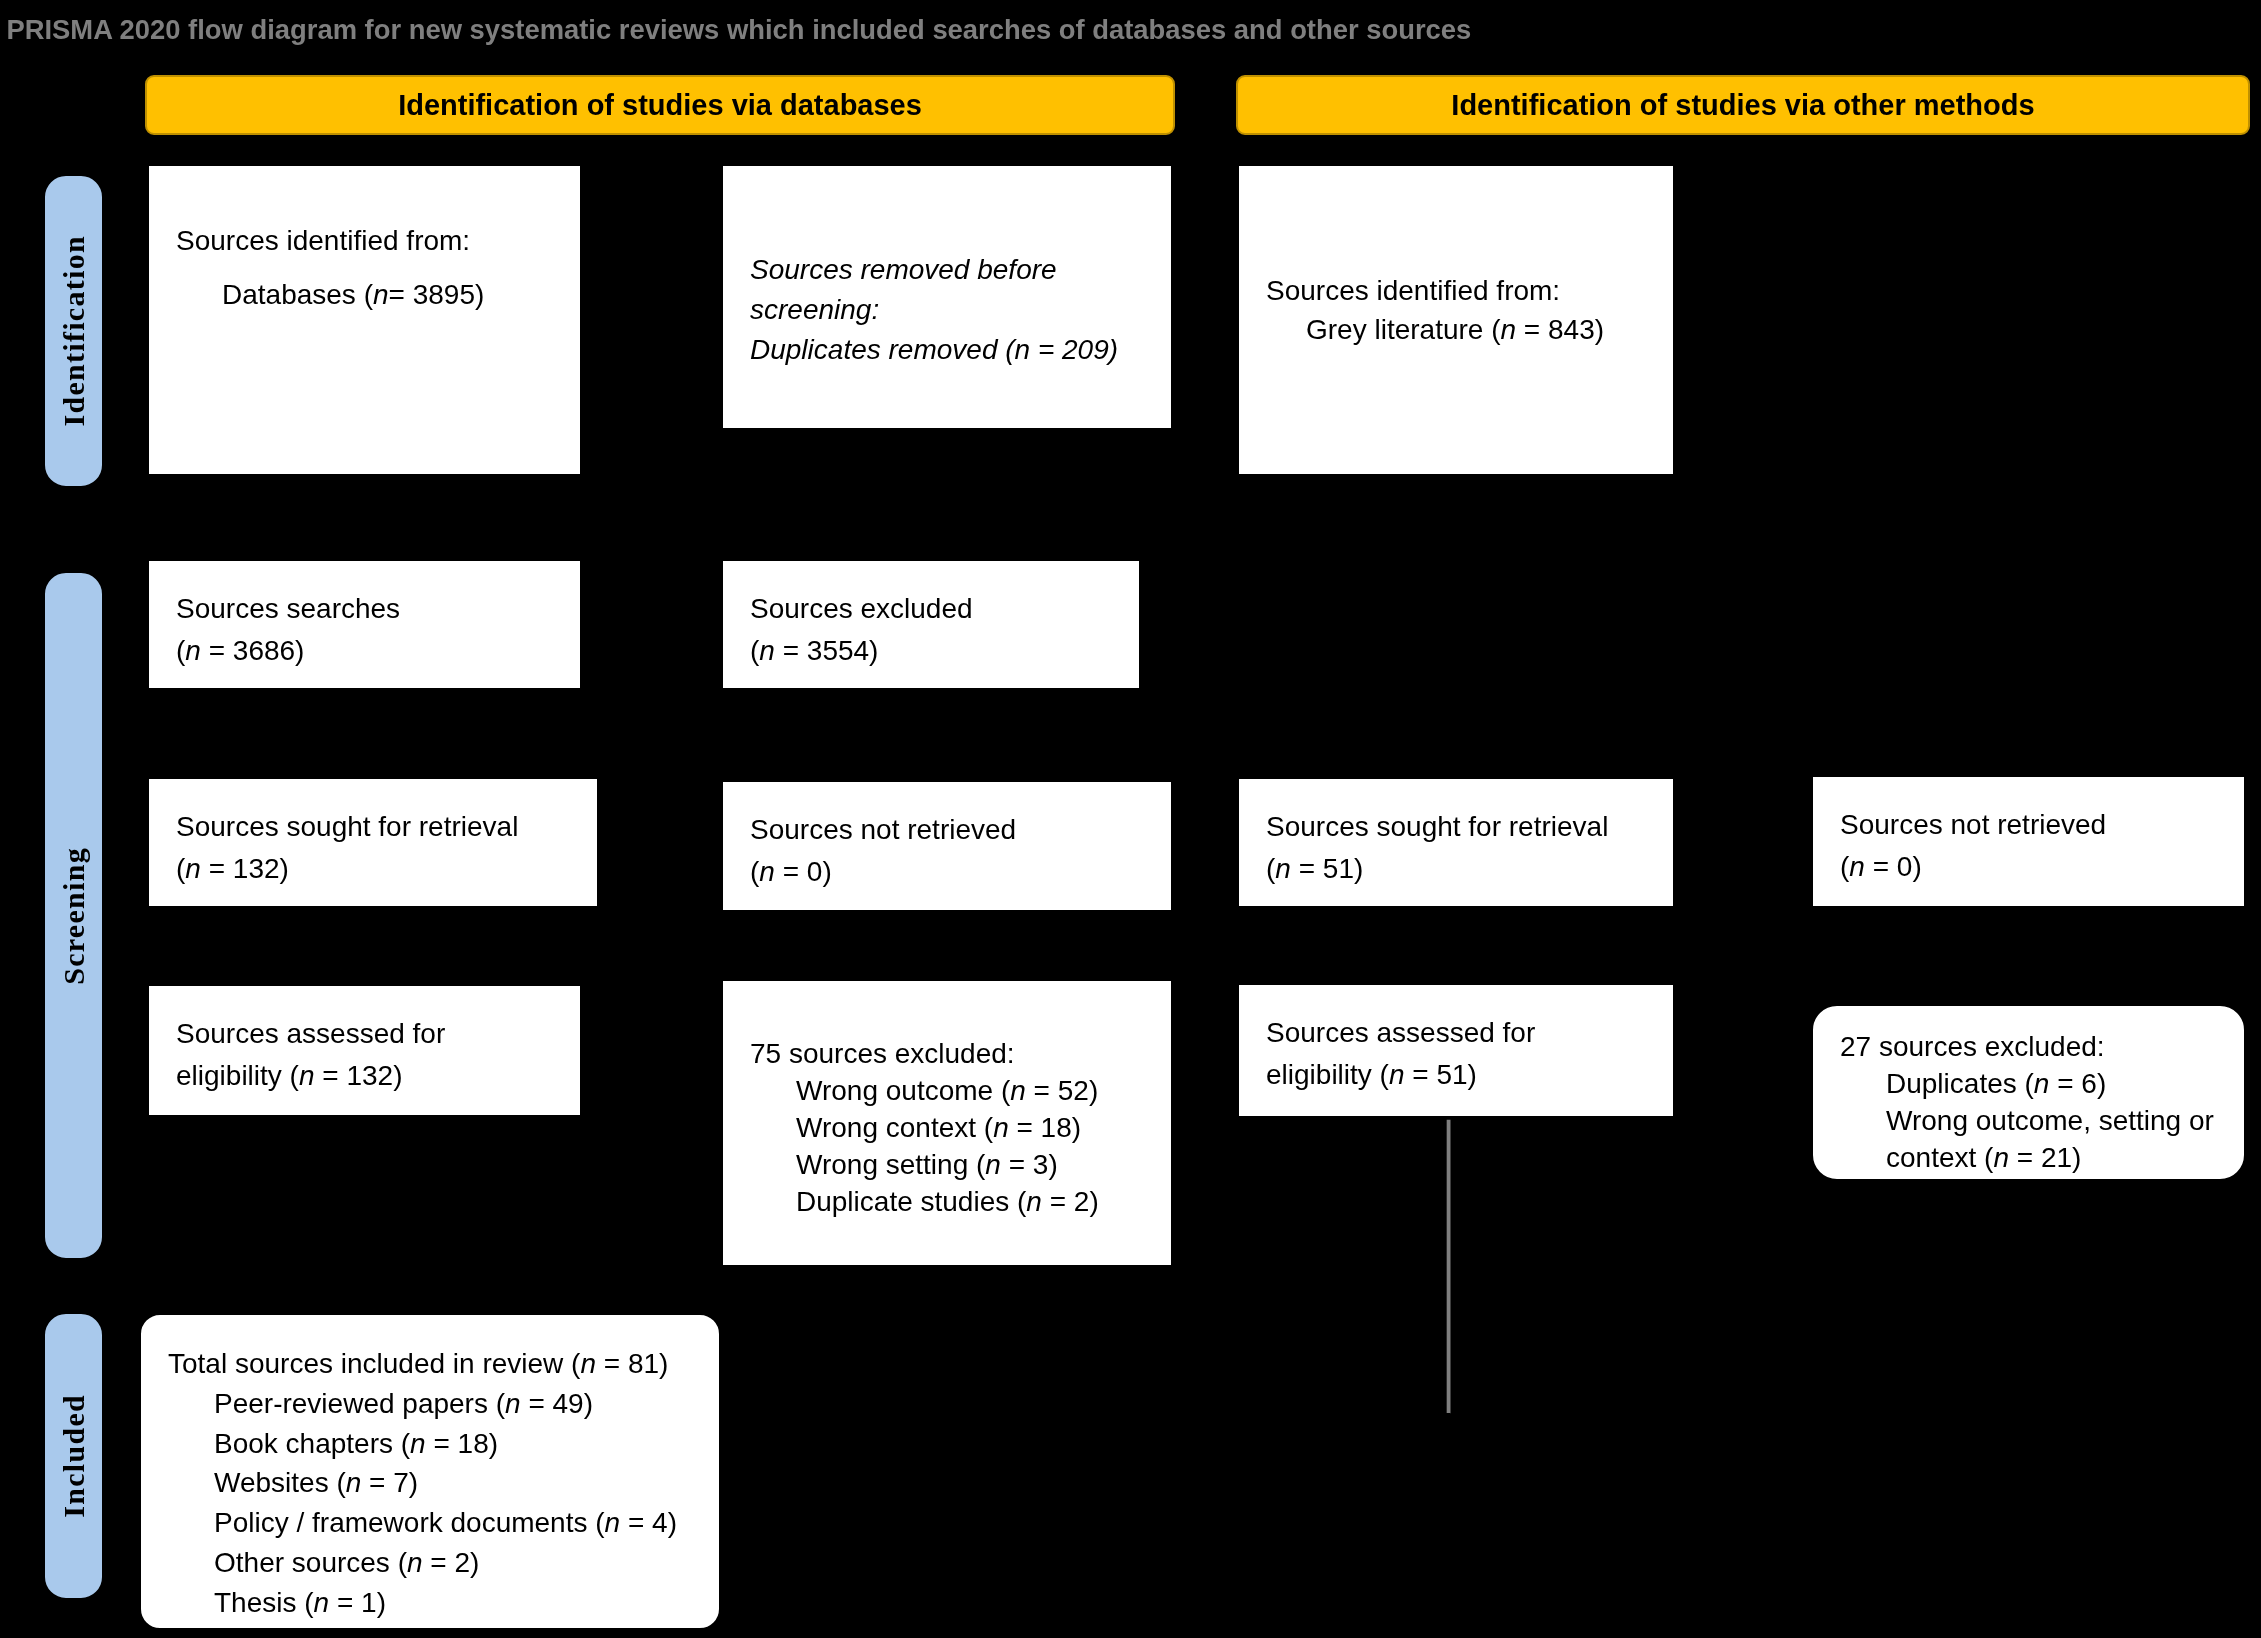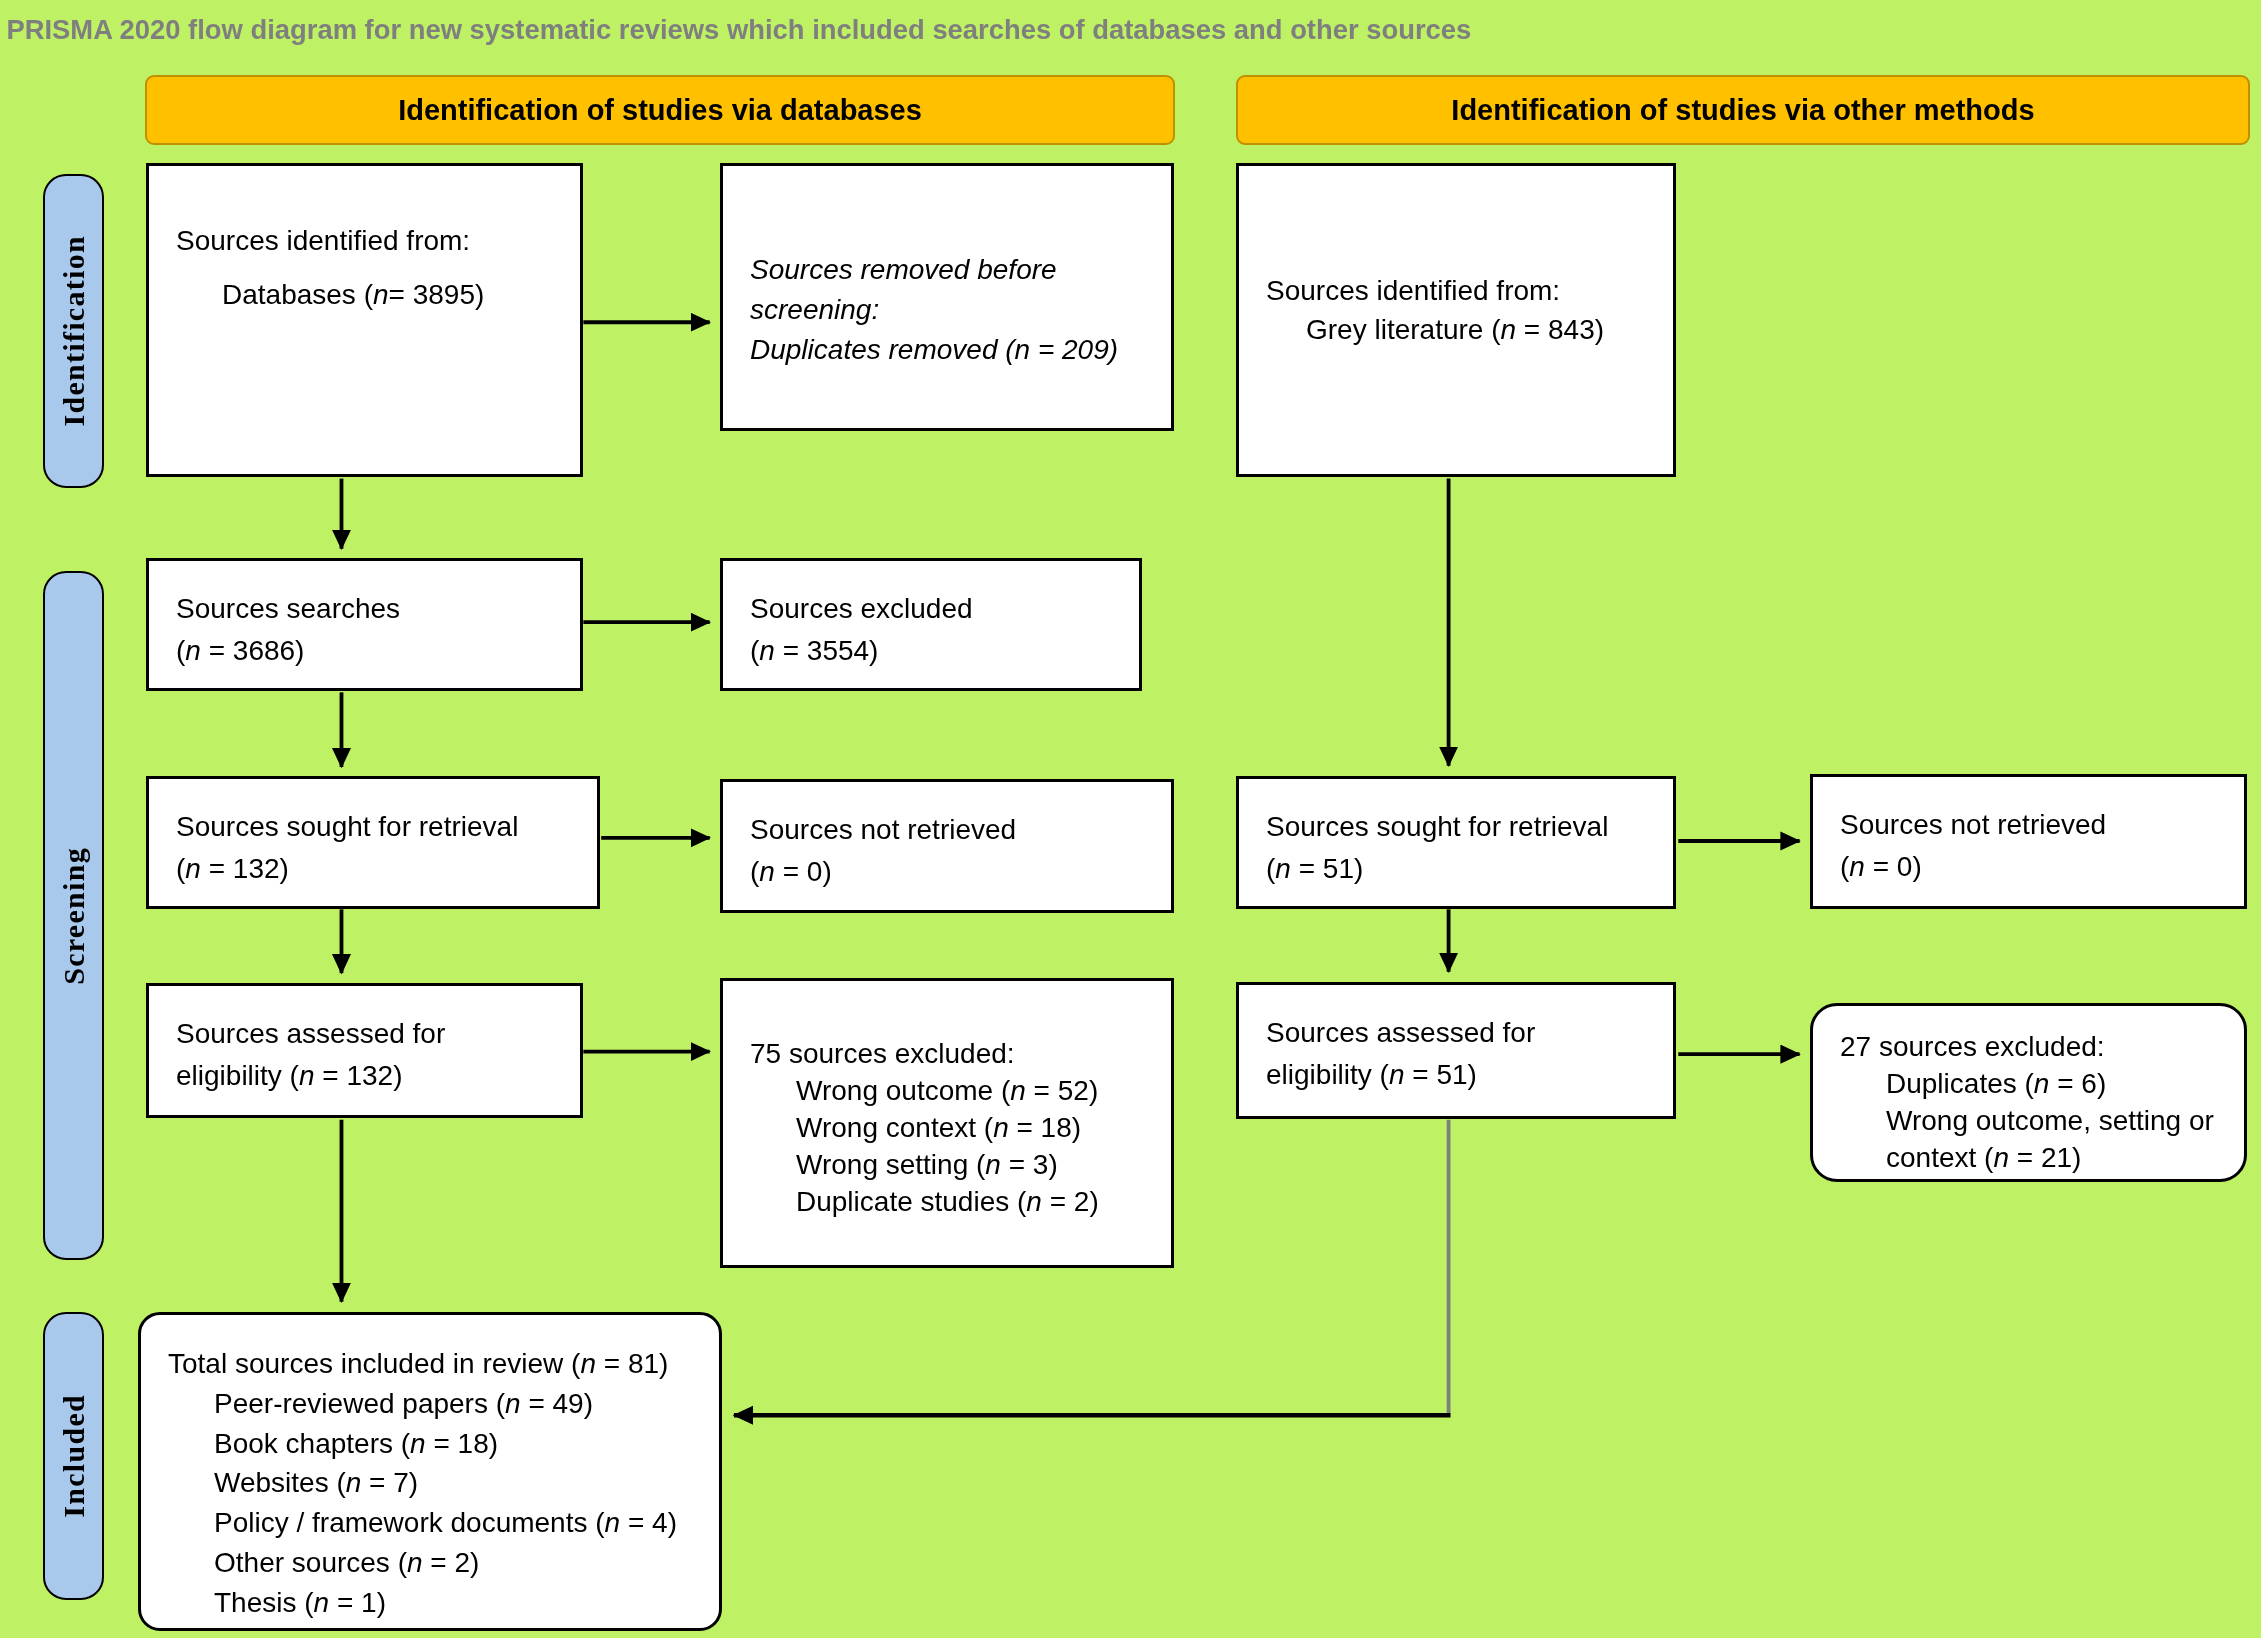--- a/index.html
+++ b/index.html
@@ -1,28 +1,28 @@
 <!DOCTYPE html>
 <html style="font-size:10.2px"><head>
 <meta charset="utf-8">
 <style>
   html,body{margin:0;padding:0;background:#ffffff;}
   #canvas{
-    position:relative;width:2261px;height:1638px;background:#bef264;
+    position:relative;width:2261px;height:1638px;background:#000000;
     font-family:"Liberation Sans","DejaVu Sans",sans-serif;color:#000;
     overflow:hidden;
   }
   
   .fig-title{
     position:absolute;left:6.4px;top:14px;width:2106px;
     font-size:27.4px;font-weight:bold;color:#7f7f7f;letter-spacing:0px;
   }
   
   .banner{
-    position:absolute;top:75px;height:70px;
+    position:absolute;top:75px;height:60px;
     background:#FFC000;border:2.6px solid #BF9000;border-radius:9px;
     display:flex;align-items:center;justify-content:center;
     font-size:29px;font-weight:bold;box-sizing:border-box;text-align:center;
   }
   .banner-left{left:145px;width:1030px;}
   .banner-right{left:1236px;width:1014px;}
   
   .stage{
     position:absolute;left:43px;width:61px;
     background:#A9C9EC;border:2.6px solid #000;border-radius:23px;

